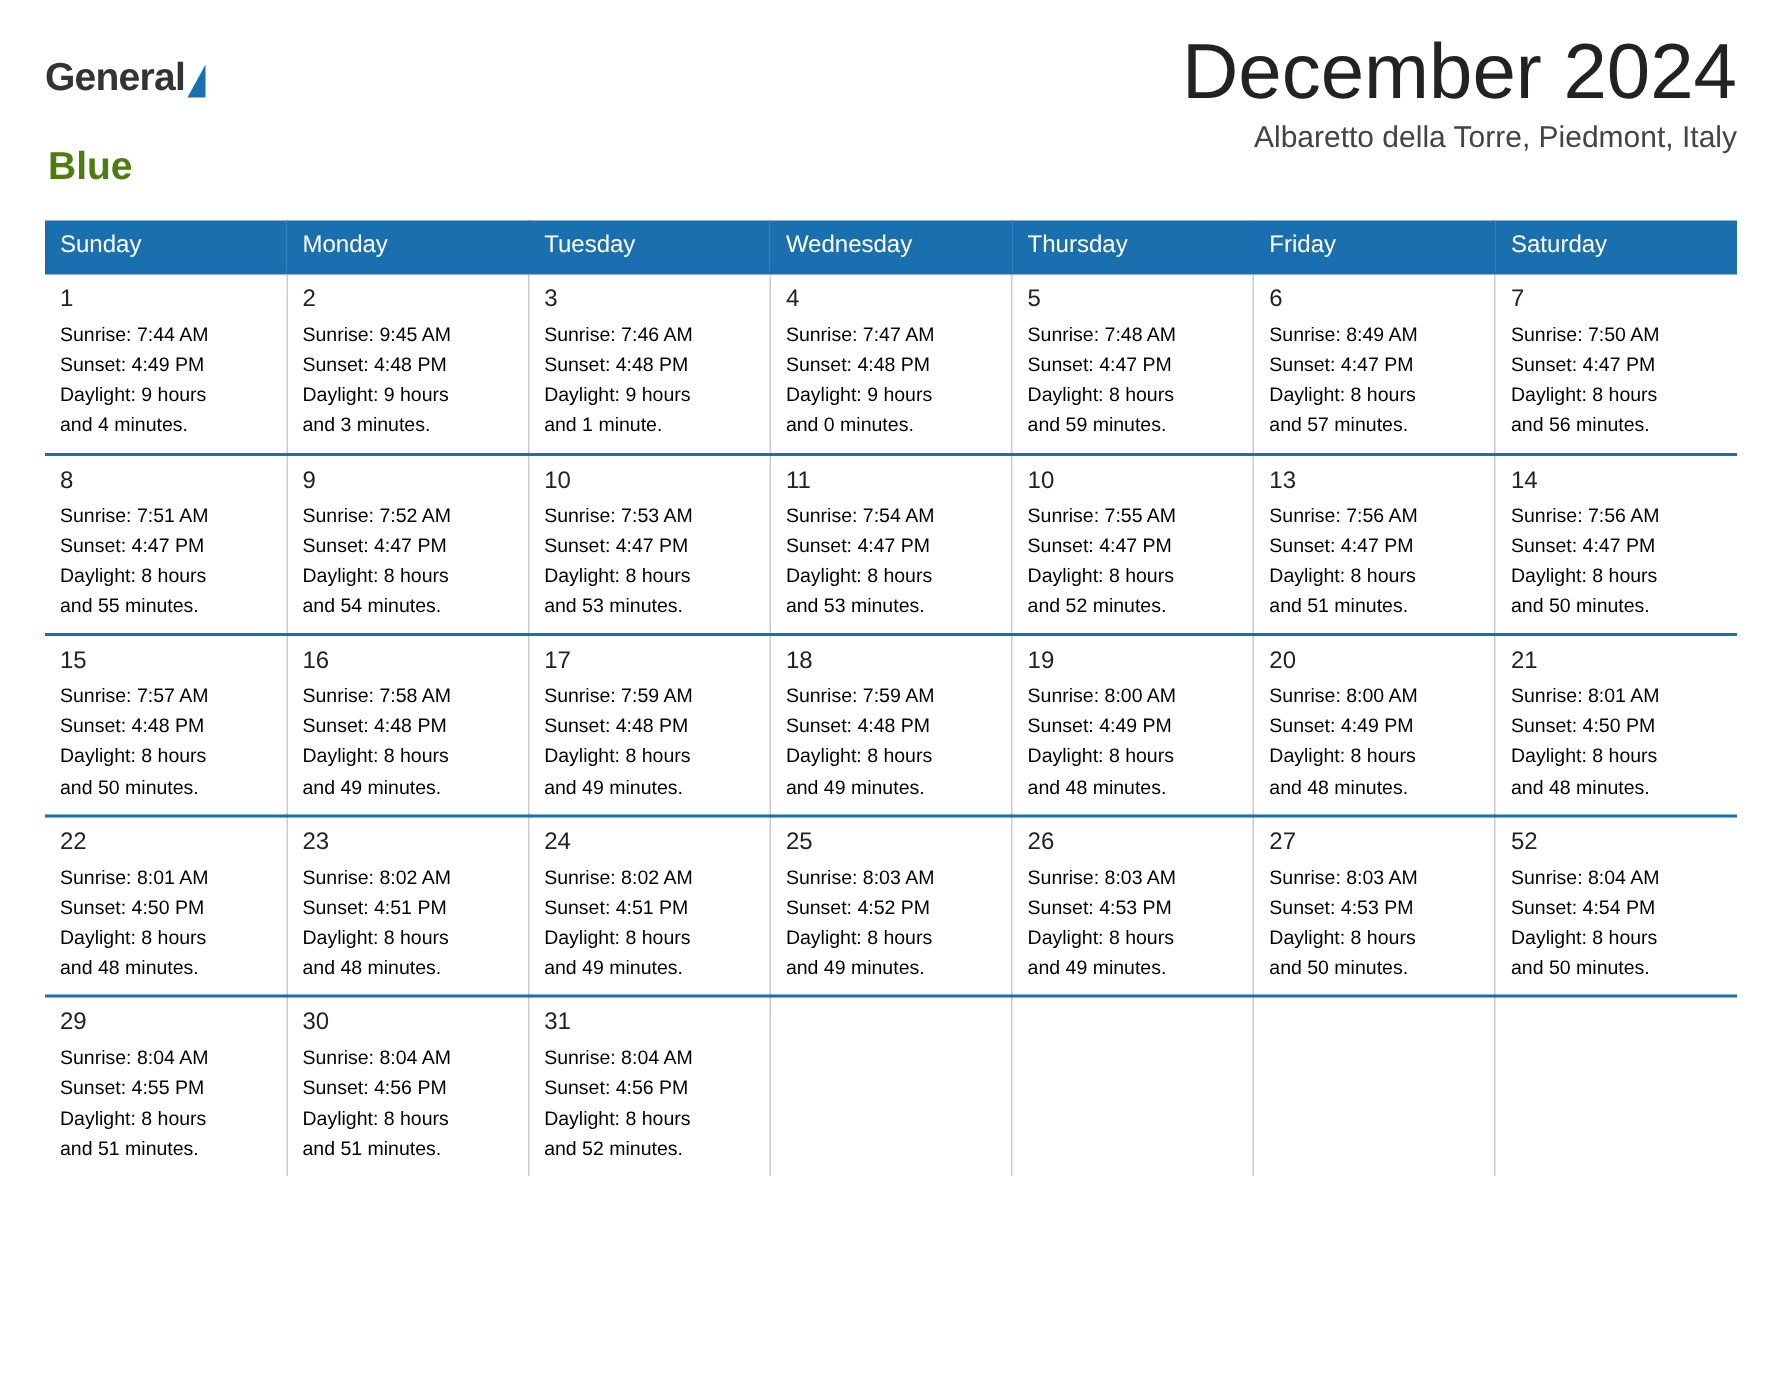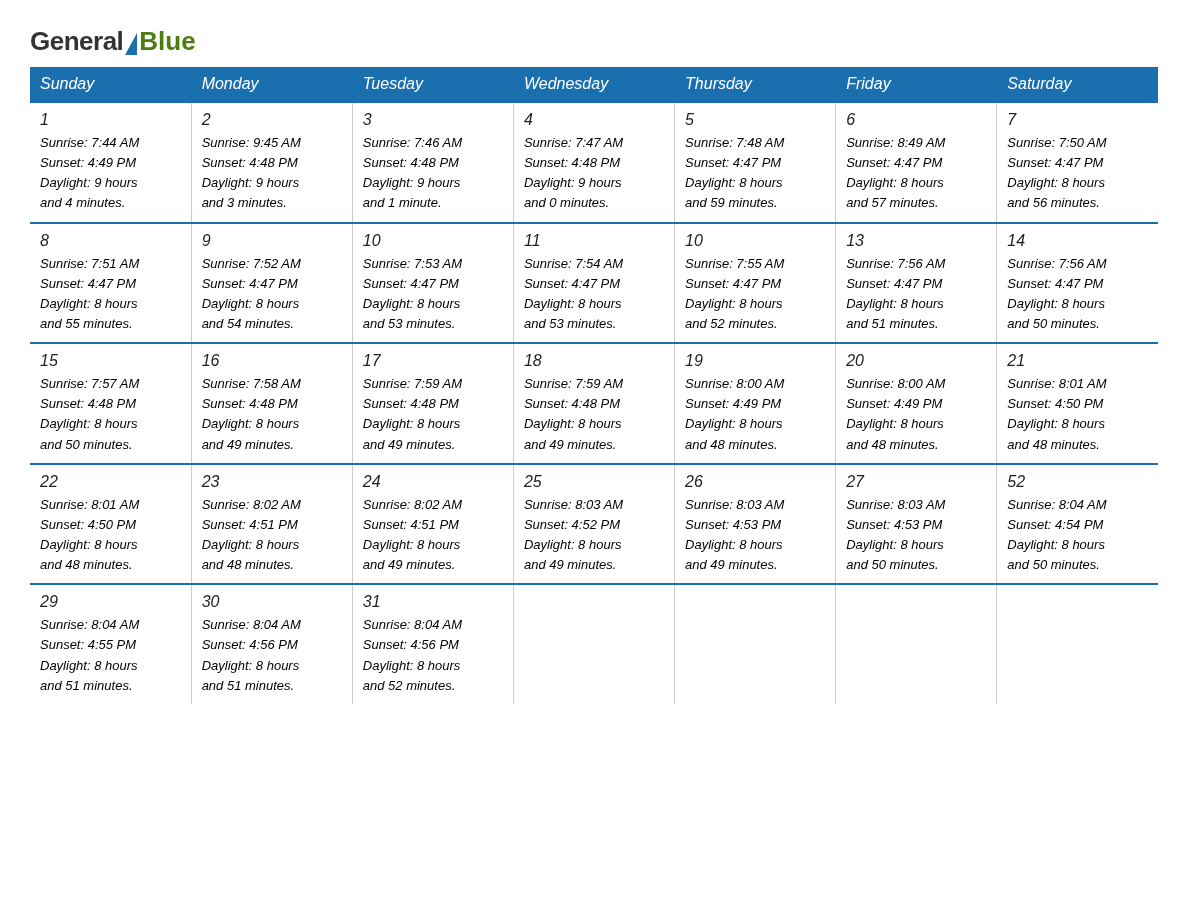--- a/index.html
+++ b/index.html
@@ -12,22 +12,24 @@
       padding: 20px 30px 20px 30px;
     }
     .header {
       display: flex;
       align-items: flex-start;
       justify-content: space-between;
       margin-bottom: 10px;
     }
     .logo {
       display: flex;
+      flex-direction: column;
       align-items: flex-start;
-      margin-top: 6px;
+      margin-top: 16px;
+      gap: 28px;
     }
     .logo-top {
       display: flex;
       align-items: center;
     }
     .logo-general {
       font-size: 26px;
       font-weight: bold;
       color: #333;
       letter-spacing: -0.5px;
@@ -57,22 +59,21 @@
       line-height: 1.1;
     }
     .location {
       font-size: 20px;
       color: #444;
       margin-top: 4px;
     }
     .calendar {
       width: 100%;
       border-collapse: collapse;
-      margin-top: 10px;
-      font-style: italic;
+      margin-top: 21px;
     }
     .calendar thead tr {
       background-color: #1a6faf;
     }
     .calendar thead th {
       color: #fff;
       font-size: 16px;
       font-weight: normal;
       padding: 8px 10px;
       text-align: left;
@@ -115,20 +116,24 @@
 </head>
 <body>
 
 <div class="header">
   <div class="logo">
     <div class="logo-top">
       <span class="logo-general">General</span>
       <div class="logo-triangle"></div>
     </div>
     <span class="logo-blue">Blue</span>
+  </div>
+  <div class="title-block">
+    <div class="month-title">December 2024</div>
+    <div class="location">Albaretto della Torre, Piedmont, Italy</div>
   </div>
 </div>
 
 <table class="calendar">
   <thead>
     <tr>
     <th>Sunday</th>
         <th>Monday</th>
         <th>Tuesday</th>
         <th>Wednesday</th>

